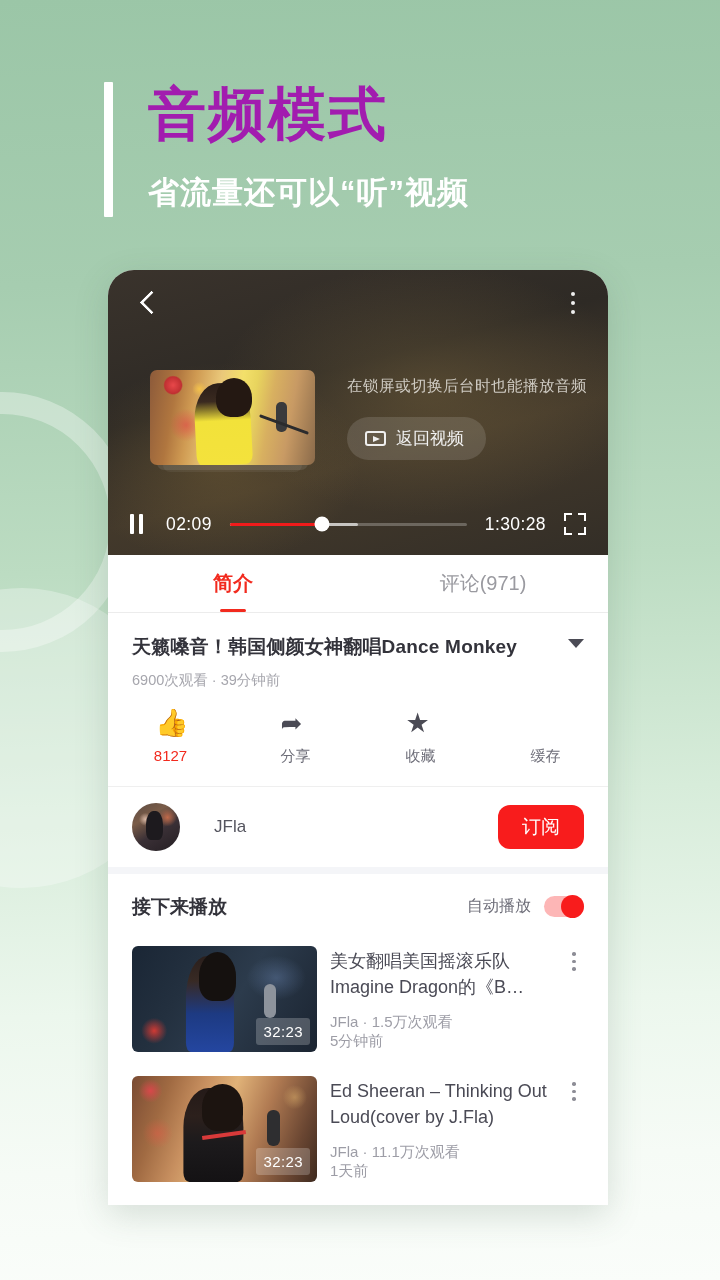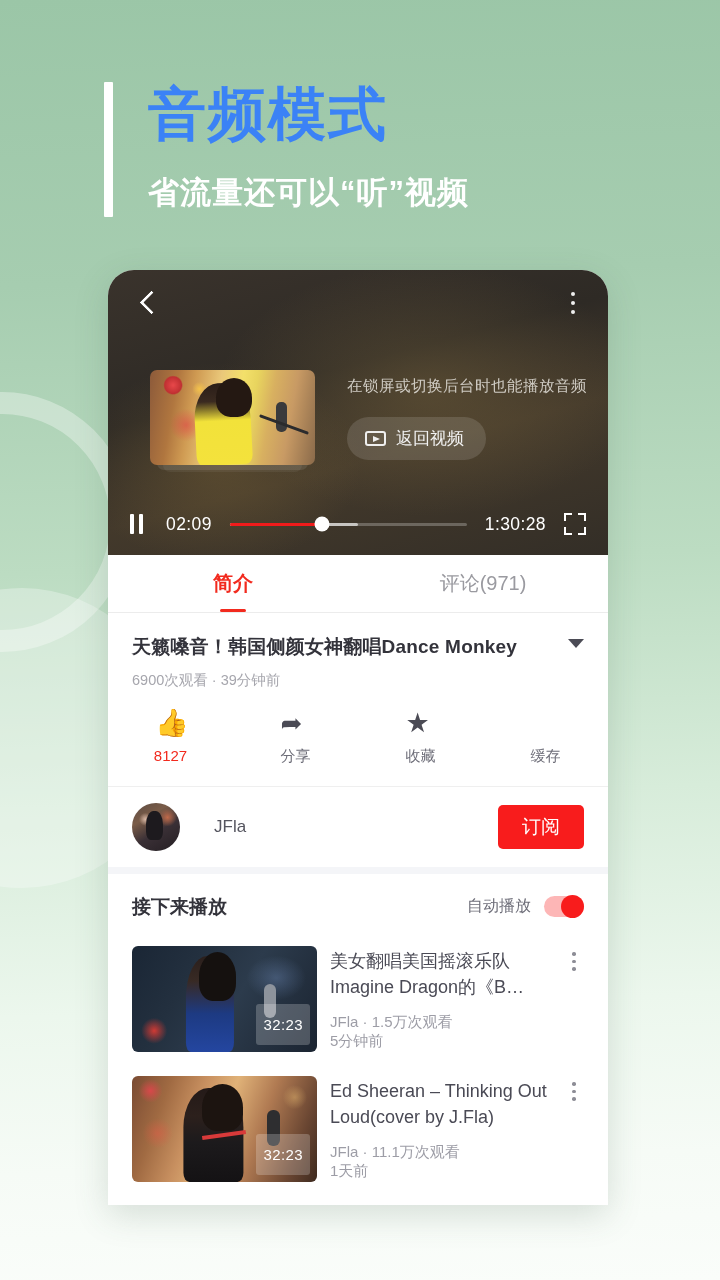--- a/index.html
+++ b/index.html
@@ -22,21 +22,21 @@
   }
 
   
   .header { position:absolute; left:0; top:0; width:720px; padding-left:108px; }
   .accent-bar {
     position:absolute; left:104px; top:82px; width:9px; height:135px;
     background:#ffffff; border-radius:1px;
   }
   .headline {
     position:absolute; left:148px; top:84px;
-    font-size:58px; font-weight:bold; color:#3b82f6; letter-spacing:2px;
+    font-size:58px; font-weight:bold; color:#a21caf; letter-spacing:2px;
     line-height:1.05;
   }
   .subhead {
     position:absolute; left:148px; top:172px;
     font-size:31px; font-weight:bold; color:#ffffff; letter-spacing:1px;
   }
 
   
   .phone {
     position:absolute; left:108px; top:270px; width:500px; height:935px;
@@ -218,21 +218,21 @@
       linear-gradient(150deg,#5a4a42 0%,#7a5c48 30%,#3a3036 58%,#241e22 100%);
     position:relative;
   }
   .avatar::after {
     content:""; position:absolute; left:30%; top:18%; width:34%; height:60%;
     background:#1d1a1e; border-radius:46% 46% 30% 30%;
   }
   .ch-name { margin-left:34px; font-size:17px; color:#55555f; flex:1; }
   .sub-btn {
     background:#f81c1c; color:#fff; font-size:19px;
-    padding:9px 24px; border-radius:5px; border:none; cursor:pointer;
+    padding:9px 24px; border-radius:12px; border:none; cursor:pointer;
     font-family:inherit;
   }
 
   
   .upnext { background:#fff; padding:20px 24px 6px 24px; display:flex; align-items:center; }
   .un-title { font-size:19px; font-weight:bold; color:#33333b; flex:1; }
   .un-auto { font-size:16px; color:#6d6d78; margin-right:13px; }
   .toggle {
     width:40px; height:21px; border-radius:11px; background:#fdb6b6;
     position:relative; cursor:pointer; flex:none;
@@ -288,21 +288,21 @@
     position:absolute; left:38%; top:8%; width:22%; height:44%;
     background:#1c1410; border-radius:50% 50% 36% 36%;
   }
   .th-warm .mc {
     position:absolute; right:20%; top:32%; width:13px; height:36px;
     background:#2e2e30; border-radius:6px;
   }
   .dur {
     position:absolute; right:7px; bottom:7px;
     background:rgba(255,255,255,0.22); color:#fff; font-size:15px;
-    padding:12px 7px; border-radius:3px; letter-spacing:0.4px;
+    padding:5px 7px; border-radius:3px; letter-spacing:0.4px;
   }
   .it-body { flex:1; padding-left:13px; padding-top:2px; position:relative; }
   .it-title {
     font-size:18px; color:#4a4a55; line-height:1.45; padding-right:28px;
   }
   .it-kebab {
     position:absolute; right:0; top:4px; width:20px; height:24px; cursor:pointer;
     display:flex; flex-direction:column; align-items:center; justify-content:center; gap:4px;
   }
   .it-kebab i { width:3.5px; height:3.5px; background:#8d8d96; border-radius:50%; display:block; }

